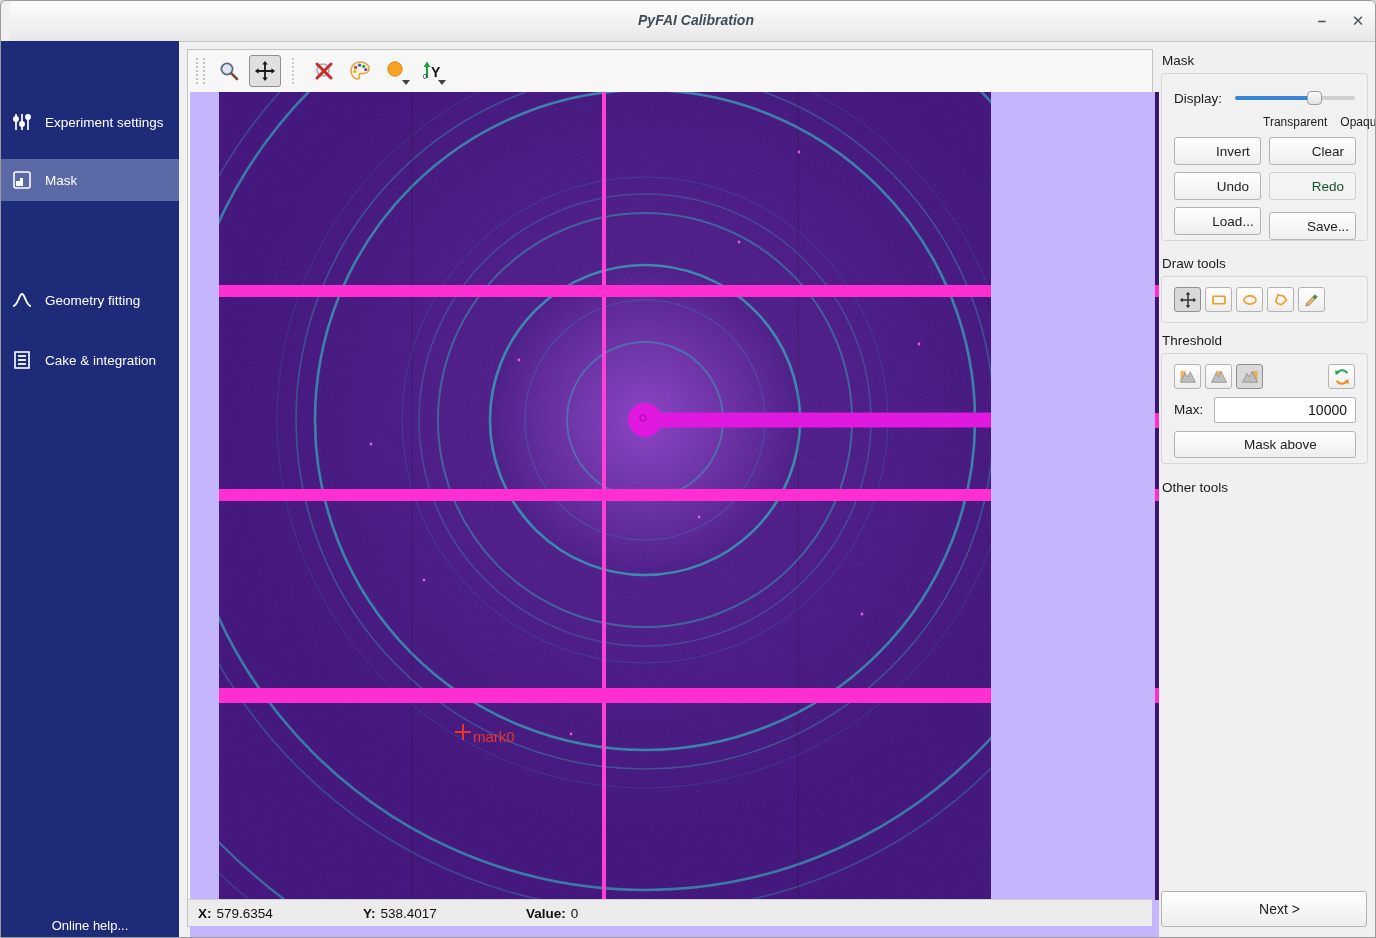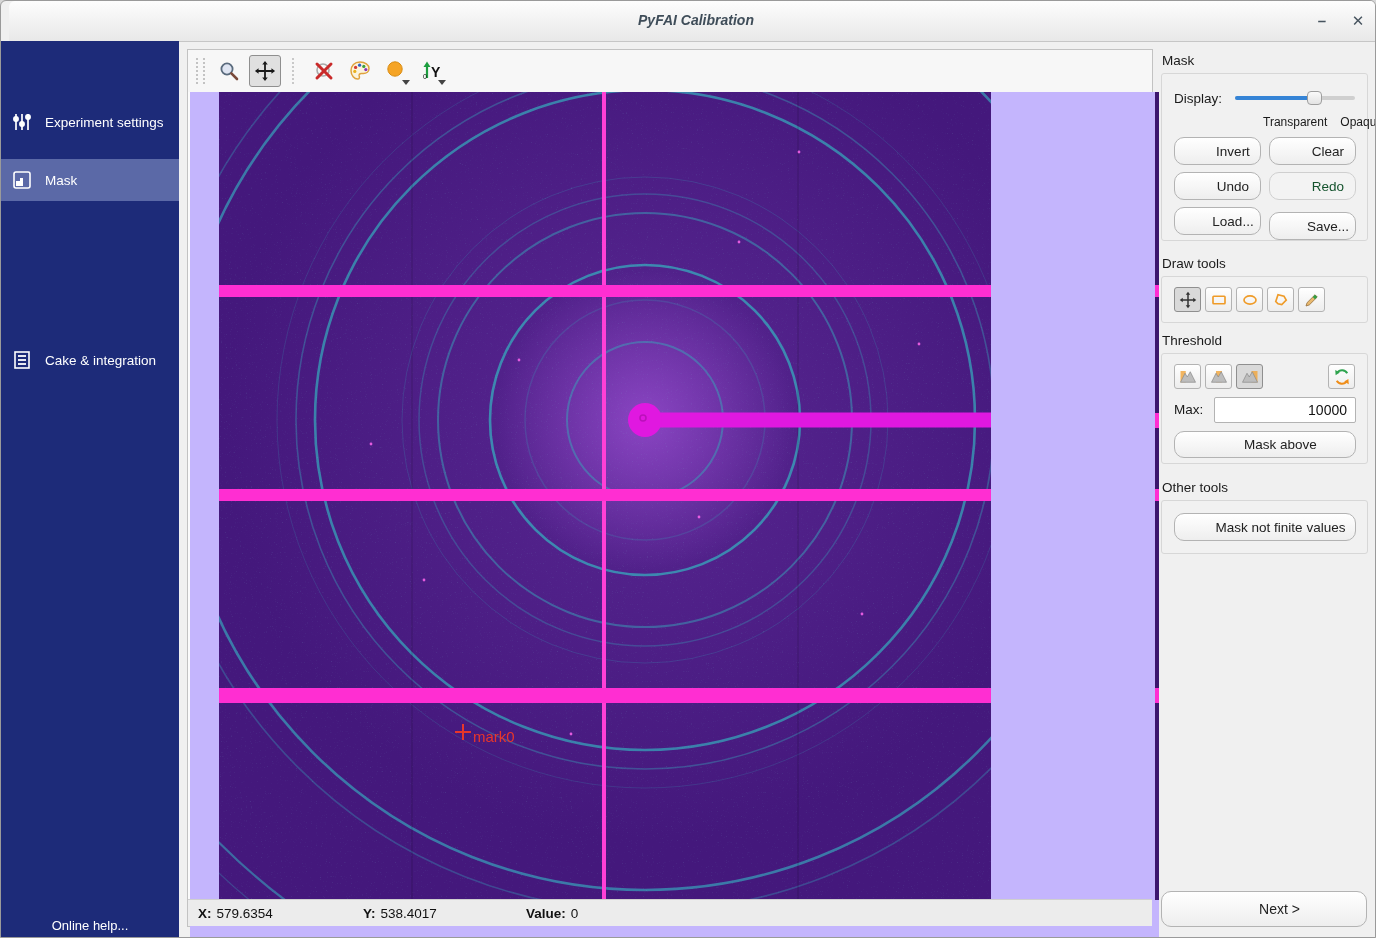--- a/index.html
+++ b/index.html
@@ -40,21 +40,21 @@
   .detimg{position:absolute;left:29px;top:0;width:772px;height:808px;}
   .edge-strip{position:absolute;right:0;top:0;width:4px;height:808px;background:#3c166e;overflow:hidden;}
   .edge-seg{position:absolute;left:0;width:4px;background:#ff2ed2;}
   .statusbar{position:absolute;left:0;bottom:0;width:100%;height:26px;background:#ececec;
              border-top:1px solid #cfcfcf;display:flex;align-items:center;font-size:13.5px;color:#111;}
   .stat{display:flex;gap:5px;} .stat b{font-weight:bold;}
   .stat-x{margin-left:10px;width:165px;} .stat-y{width:163px;}
   
   .panel-label{position:absolute;font-size:13.5px;color:#1a1a1a;}
   .groupbox{position:absolute;border:1px solid #d7d7d7;border-radius:3px;background:#f1f1f1;box-sizing:border-box;}
-  .qbtn{background:linear-gradient(#ffffff,#eeeeee);border:1px solid #b3b3b3;border-radius:10px;
+  .qbtn{background:linear-gradient(#ffffff,#eeeeee);border:1px solid #b3b3b3;border-radius:3px;
         font-size:13.5px;color:#222;display:flex;align-items:center;justify-content:center;
         cursor:pointer;box-sizing:border-box;font-family:"Liberation Sans","DejaVu Sans",sans-serif;padding-left:31px;}
   .qbtn.disabled{color:#14532d;border-color:#cfcfcf;background:#f3f3f3;cursor:default;}
   .ibtn{width:27px;height:25px;background:linear-gradient(#ffffff,#ededed);border:1px solid #b3b3b3;
         border-radius:3px;display:flex;align-items:center;justify-content:center;cursor:pointer;box-sizing:border-box;}
   .ibtn.pressed{background:#d9d9d9;border-color:#8f8f8f;}
   .slider{position:absolute;width:120px;height:16px;}
   .slider .track{position:absolute;left:0;right:0;top:6px;height:4px;background:#cfcfcf;border-radius:2px;}
   .slider .fill{position:absolute;left:0;top:6px;height:4px;background:#3584d6;border-radius:2px;}
   .slider .handle{position:absolute;top:1px;width:15px;height:14px;background:linear-gradient(#fafafa,#e3e3e3);
@@ -88,20 +88,26 @@
         </g>
       </svg>
       <span>Experiment settings</span>
     </div>
     <div class="side-item selected" style="top:118px">
       <svg class="sicon" viewBox="0 0 22 22">
         <rect x="3" y="3" width="16" height="16" rx="2" fill="none" stroke="#fff" stroke-width="1.6"></rect>
         <path d="M5 17 L5 12 L9 12 L9 9 L12 9 L12 17 Z" fill="#fff"></path>
       </svg>
       <span>Mask</span>
+    </div>
+    <div class="side-item" style="top:238px">
+      <svg class="sicon" viewBox="0 0 22 22">
+        <path d="M2 17 C7 17 8 5 11 5 C14 5 15 17 20 17" fill="none" stroke="#fff" stroke-width="1.8"></path>
+      </svg>
+      <span>Geometry fitting</span>
     </div>
     <div class="side-item" style="top:298px">
       <svg class="sicon" viewBox="0 0 22 22">
         <rect x="4" y="3" width="14" height="16" fill="none" stroke="#fff" stroke-width="1.6"></rect>
         <g stroke="#fff" stroke-width="1.8">
             <line x1="7" y1="7" x2="15" y2="7"></line>
             <line x1="7" y1="11" x2="15" y2="11"></line>
             <line x1="7" y1="15" x2="15" y2="15"></line>
           </g>
       </svg>
@@ -340,19 +346,16 @@
         <path d="M5 17 A8 8 0 0 0 18.5 17.5" fill="none" stroke="#ef8d18" stroke-width="2.6"></path>
         <polygon points="21,21.5 15,18 20.5,14.5" fill="#ef8d18"></polygon>
       </svg>
     </div>
     <div class="panel-label" style="position:absolute;left:12px;top:48px">Max:</div>
     <input class="maxinput" style="left: 52px; top: 43px; width: 142px; height: 26px;" value="10000">
     <div class="qbtn" style="position:absolute;left:12px;top:77px;width:182px;height:27px">Mask above</div>
   </div>
 
   <div class="panel-label" style="left:1161px;top:479px">Other tools</div>
-  <div class="groupbox" style="left:1160px;top:499px;width:207px;height:54px">
-    <div class="qbtn" style="position:absolute;left:12px;top:12px;width:182px;height:28px">Mask not finite values</div>
-  </div>
 
   <div class="qbtn" style="position:absolute;left:1160px;top:890px;width:206px;height:36px;font-size:14px">Next &gt;</div>
 
 </div>
 
 </body></html>

